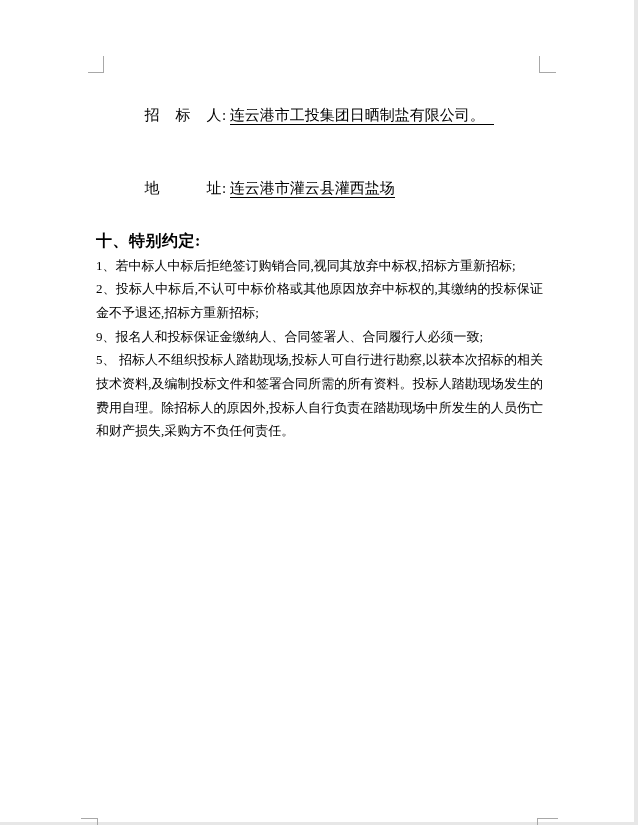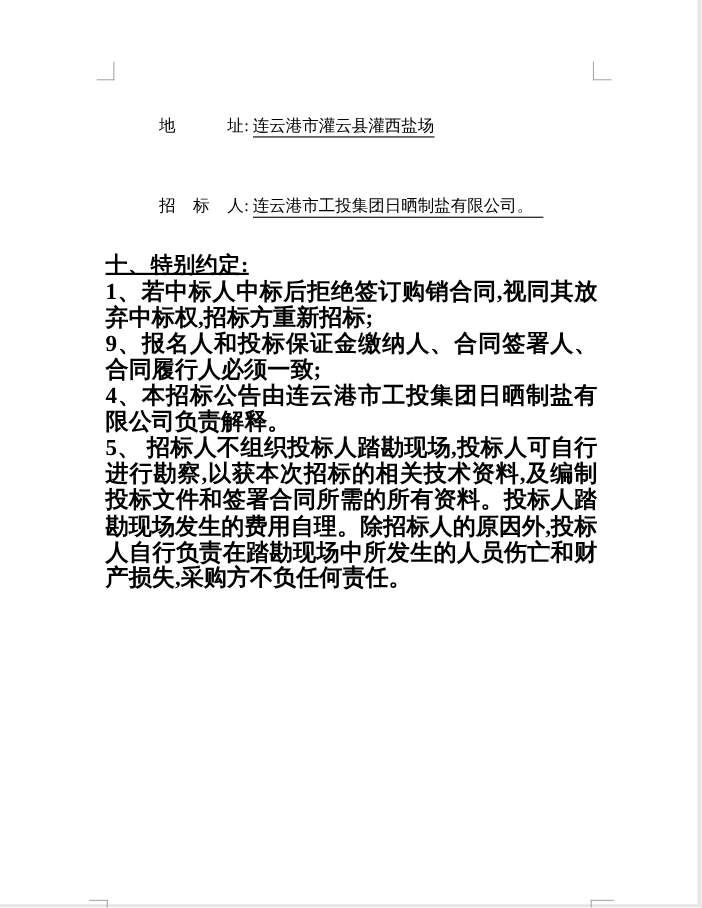--- a/index.html
+++ b/index.html
@@ -24,46 +24,46 @@
 
   .content { position:absolute; left:96px; top:73px; width:447px; }
 
   .contact { padding:5px 0 0 26px; }
   .contact-row { font-size:15px; line-height:24.6px; white-space:pre; }
   .contact-label { letter-spacing:0.5px; }
   .val { border-bottom:1px solid #000; padding-bottom:1px; margin-left:3px; }
   .pad-s { padding-right:9px; }
   .pad-l { padding-right:26px; }
 
-  .heading { font-size:20px; font-weight:bold; line-height:26px; margin:2px 0 0 0; letter-spacing:0.5px;text-decoration:underline; }
+  .heading { font-size:16px; font-weight:bold; line-height:26px; margin:2px 0 0 0; letter-spacing:0.5px; }
 
-  .clause { font-size:21px; line-height:23.7px; margin:0; text-align:justify;font-weight:bold; }
+  .clause { font-size:13px; line-height:23.7px; margin:0; text-align:justify; }
 </style>
 </head>
 <body>
 
 <div class="edge-right"></div>
 <div class="edge-bottom"></div>
 
 <div class="mark tl"></div>
 <div class="mark tr"></div>
 <div class="mark bl"></div>
 <div class="mark br"></div>
 
 <div class="content">
 
   <div class="contact">
     <div class="contact-row">
-      <span class="contact-label">地　　　址:</span><span class="val">连云港市灌云县灌西盐场</span>
+      <span class="contact-label">招　标　人:</span><span class="val pad-s">连云港市工投集团日晒制盐有限公司。</span>
     </div>
     <div class="contact-row">
-      <span class="contact-label">招　标　人:</span><span class="val pad-s">连云港市工投集团日晒制盐有限公司。</span>
+      <span class="contact-label">地　　　址:</span><span class="val">连云港市灌云县灌西盐场</span>
     </div>
   </div>
 
   <h3 class="heading">十、特别约定:</h3>
 
   <p class="clause">1、若中标人中标后拒绝签订购销合同,视同其放弃中标权,招标方重新招标;</p>
+  <p class="clause">2、投标人中标后,不认可中标价格或其他原因放弃中标权的,其缴纳的投标保证金不予退还,招标方重新招标;</p>
   <p class="clause">9、报名人和投标保证金缴纳人、合同签署人、合同履行人必须一致;</p>
-  <p class="clause">4、本招标公告由连云港市工投集团日晒制盐有限公司负责解释。</p>
   <p class="clause">5、 招标人不组织投标人踏勘现场,投标人可自行进行勘察,以获本次招标的相关技术资料,及编制投标文件和签署合同所需的所有资料。投标人踏勘现场发生的费用自理。除招标人的原因外,投标人自行负责在踏勘现场中所发生的人员伤亡和财产损失,采购方不负任何责任。</p>
 
 </div>
 
 </body></html>

